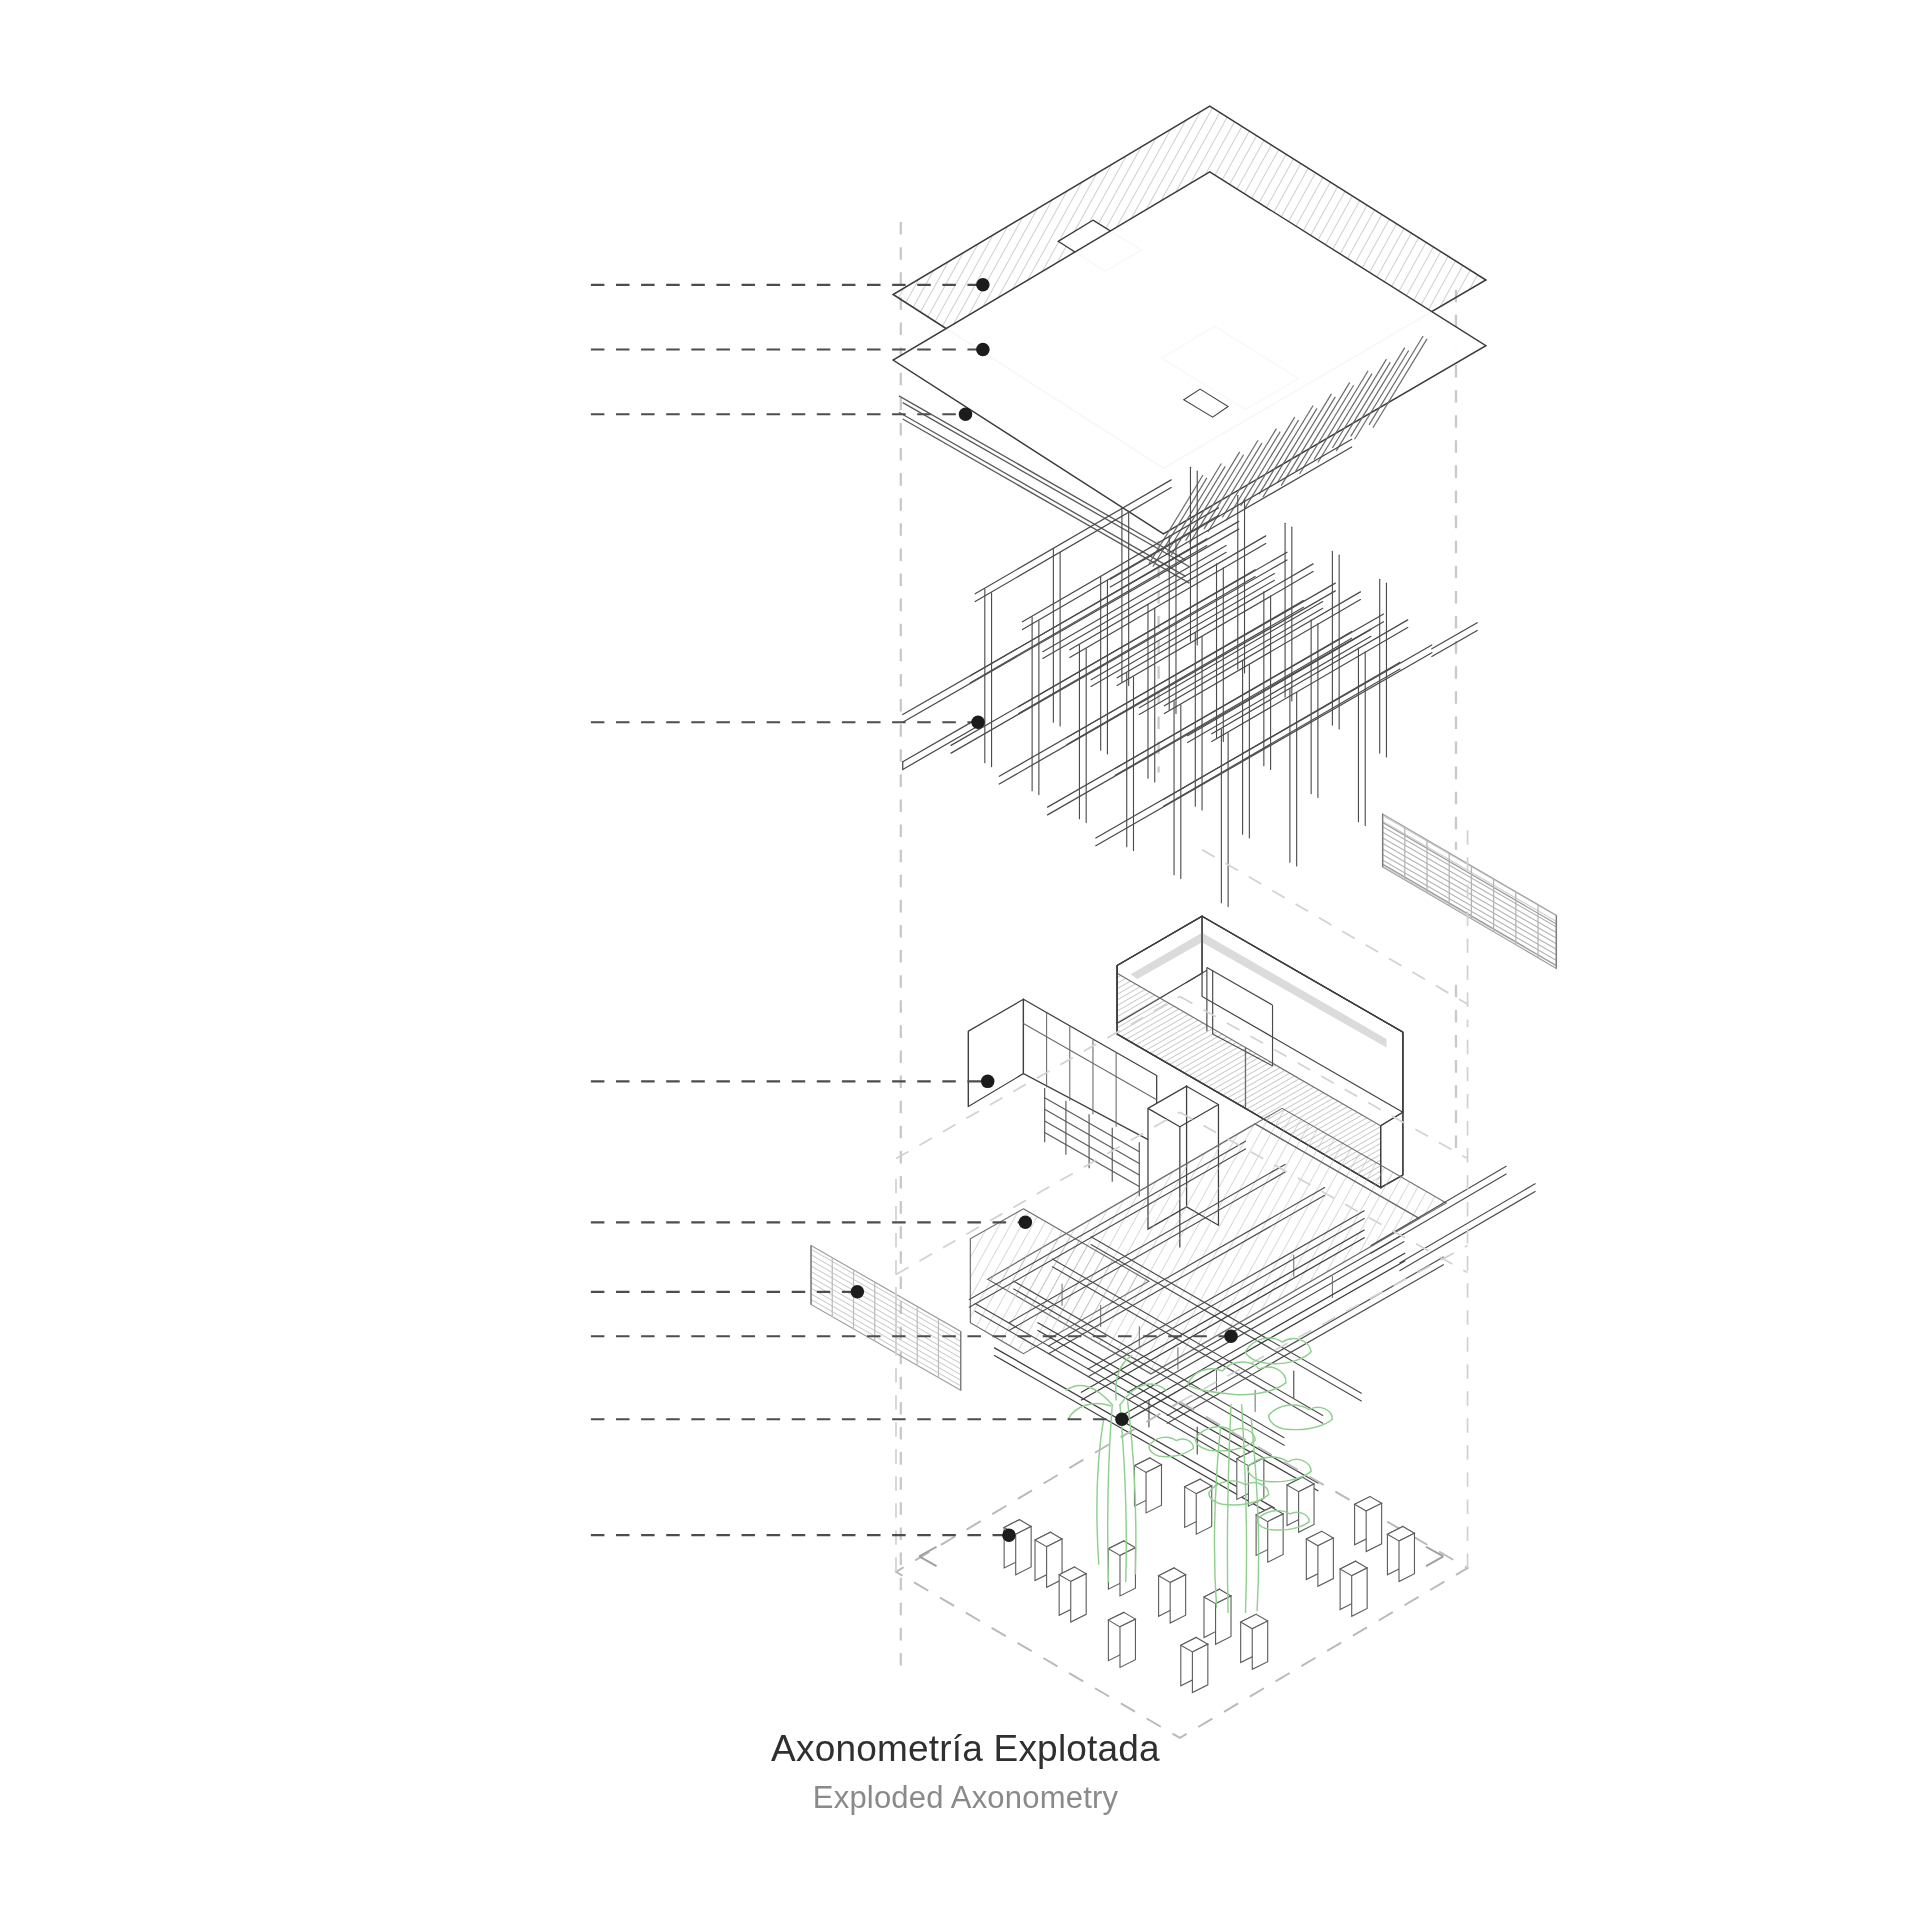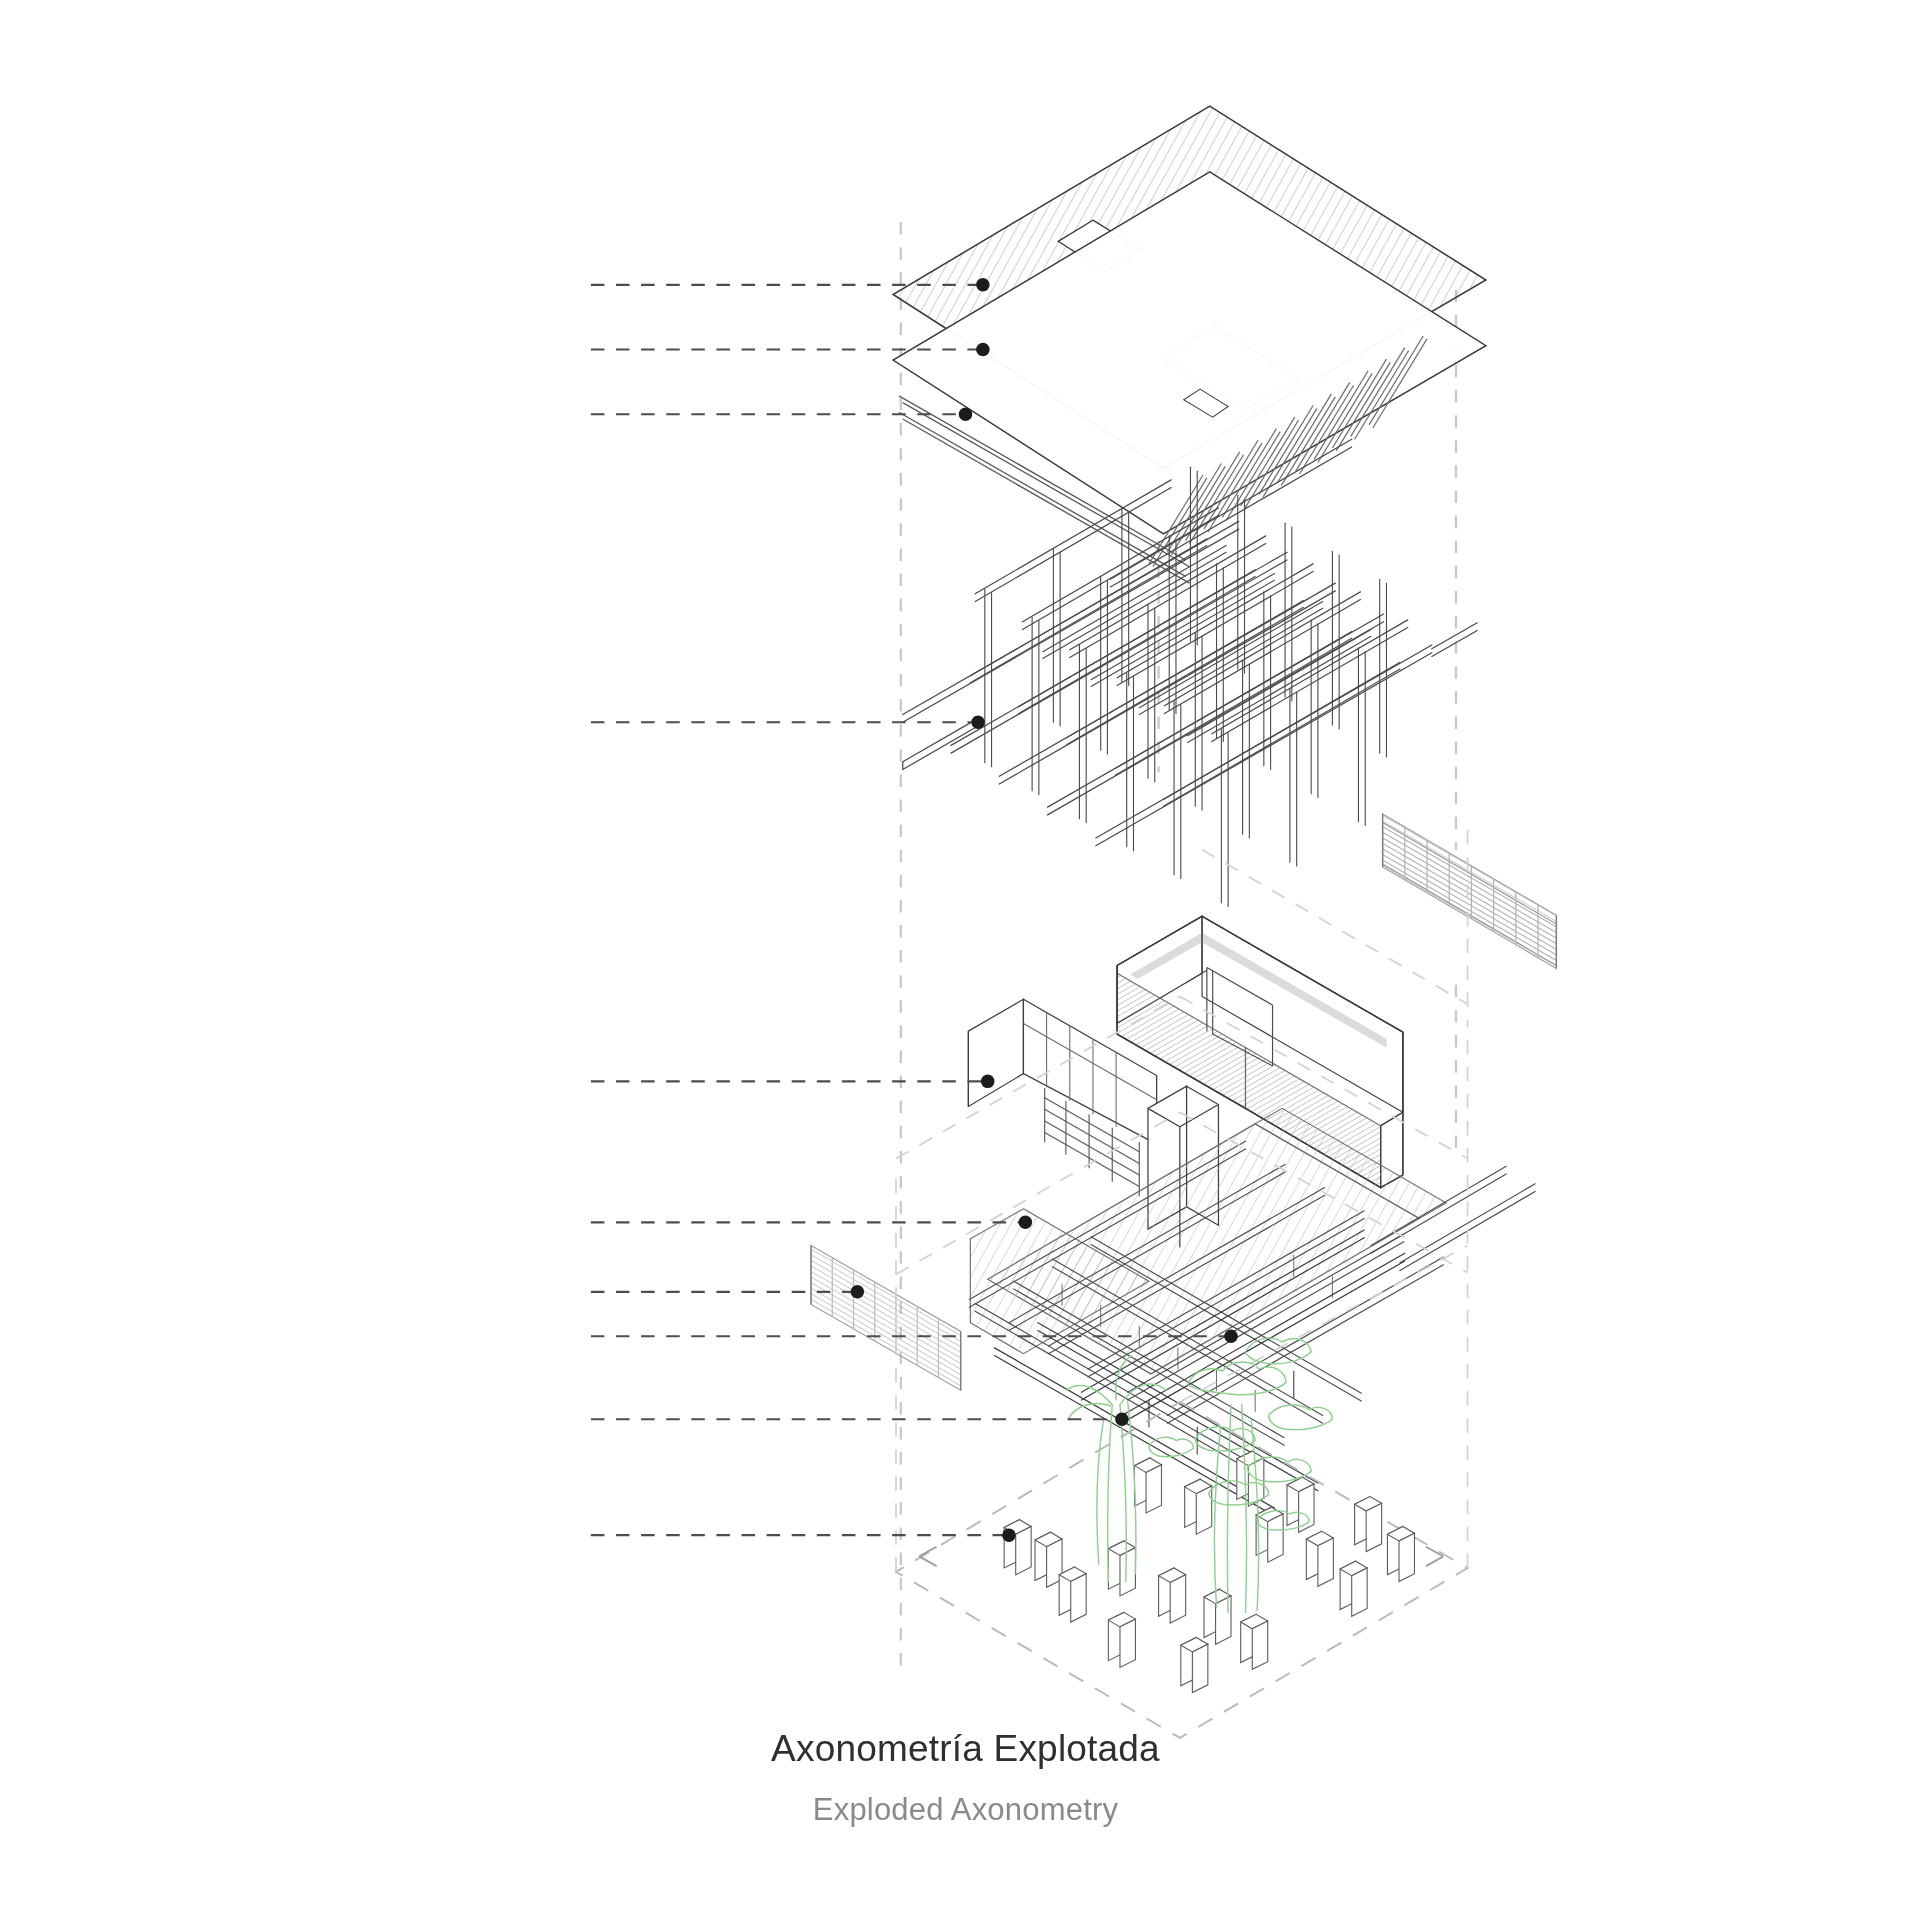--- a/index.html
+++ b/index.html
@@ -14,21 +14,21 @@
   svg.layer{position:absolute;left:0;top:0;width:1931px;height:1931px;overflow:visible;}
 
   
   .labels{position:absolute;left:0;top:0;width:599px;height:1931px;}
 
   
   .titleblock{
     position:absolute;left:0;top:1728px;width:1931px;text-align:center;
   }
   .t-es{font-size:37px;color:#2f2f2f;letter-spacing:0.2px;font-weight:400;}
-  .t-en{font-size:31px;color:#8a8a8a;letter-spacing:0.2px;margin-top:22px;font-weight:400;}
+  .t-en{font-size:31px;color:#8a8a8a;letter-spacing:0.2px;margin-top:10px;font-weight:400;}
 </style>
 </head>
 <body>
 
 <div id="stage">
 
   <svg class="layer" viewBox="0 0 2000 2000">
     <defs>
 
       <pattern id="zincRib" width="9" height="9" patternUnits="userSpaceOnUse" patternTransform="rotate(29)">

